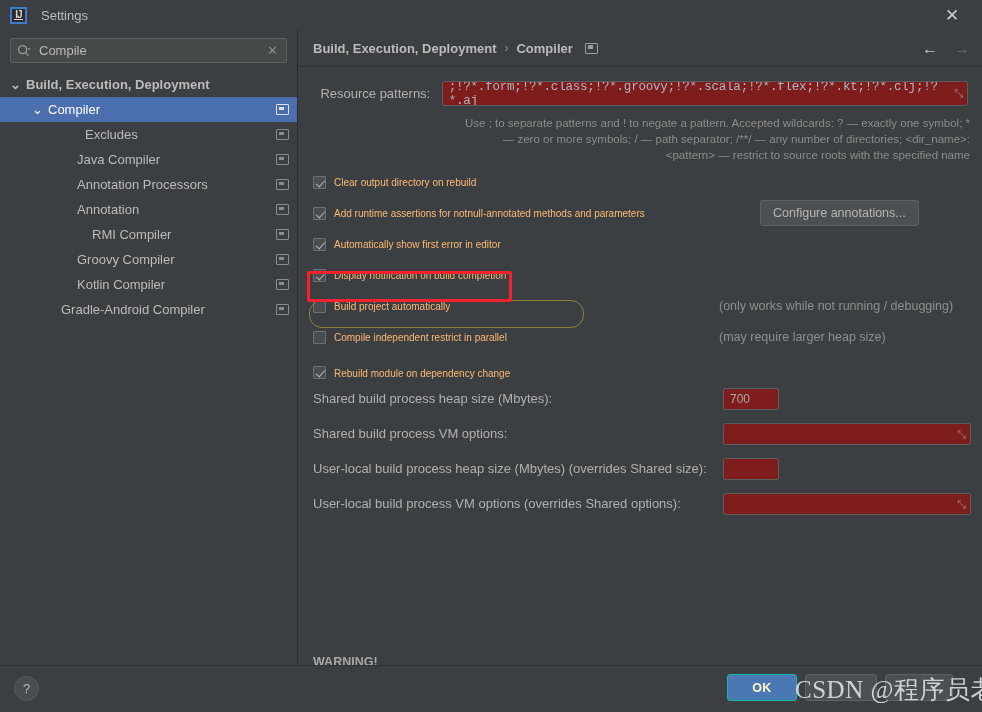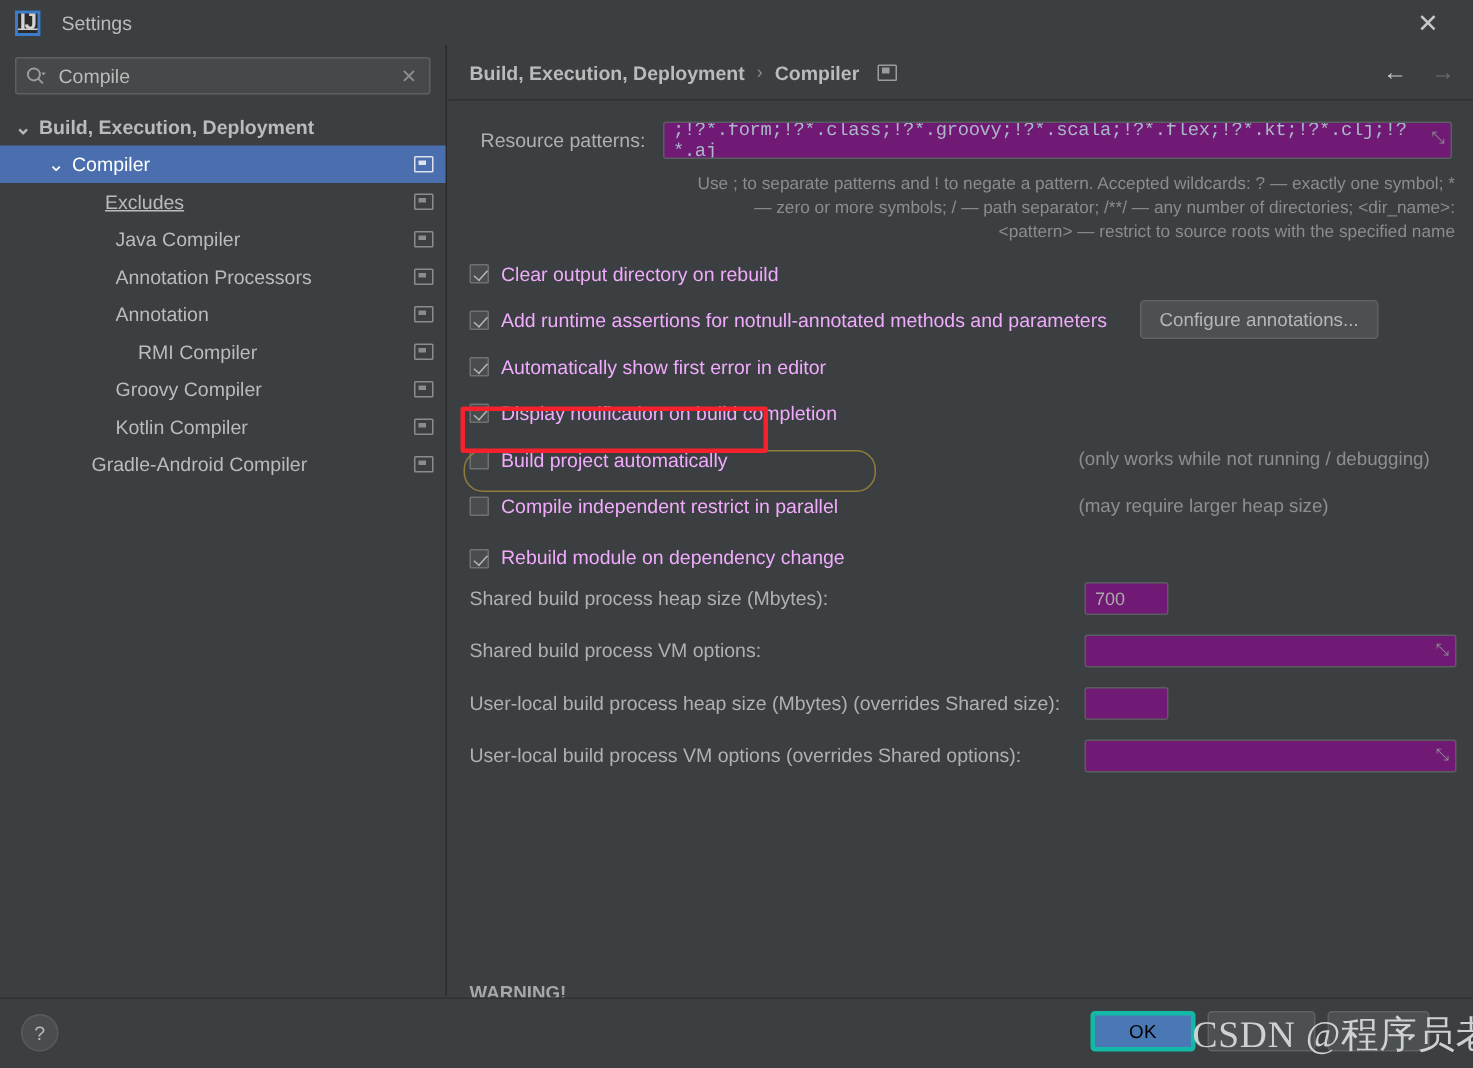--- a/index.html
+++ b/index.html
@@ -30,21 +30,21 @@
     align-items: center;
   }
   .ij-logo {
     width: 17px; height: 17px;
     margin-left: 10px;
     border: 2px solid #3d7cc9;
     background: #2b2b2b;
     display: flex;
     align-items: center;
     justify-content: center;
-    font-size: 15px;
+    font-size: 10px;
     font-weight: bold;
     color: #d4d4d4;
     letter-spacing: -1px;
     font-family: Liberation Sans, sans-serif;
   }
   .ij-logo span { border-bottom: 1.5px solid #d4d4d4; padding: 0 1px; line-height: 9px; }
   .title-text {
     margin-left: 14px;
     font-size: 13px;
     color: #bbbbbb;
@@ -187,21 +187,21 @@
   .nav-arrow { font-size: 16px; color: #c8c8c8; cursor: pointer; line-height: 1; }
   .nav-arrow.dim { color: #6b6e70; }
 
   .panel-body { position: relative; padding: 0 14px; }
 
   
   .field-row { display: flex; align-items: center; }
   .lbl { font-size: 13px; color: #b0b0b0; white-space: nowrap; }
 
   .txtfield {
-    background: #701a75;
+    background: #7f1d1d;
     border: 1px solid #5a5d5e;
     border-radius: 2px;
     color: #a9a9a9;
     font-size: 12px;
     display: flex;
     align-items: center;
     padding: 0 6px;
     position: relative;
     overflow: hidden;
   }
@@ -242,22 +242,22 @@
   .cbox.checked::after {
     content: "";
     position: absolute;
     left: 3.5px; top: 0.5px;
     width: 4px; height: 8px;
     border: solid #b4b6b7;
     border-width: 0 1.6px 1.6px 0;
     transform: rotate(42deg);
   }
   .cb-label {
-    font-size: 13px;
-    color: #f0abfc;
+    font-size: 10px;
+    color: #fdba74;
     margin-left: 8px;
     white-space: nowrap;
     cursor: default;
   }
   .side-note {
     position: absolute;
     left: 406px;
     font-size: 12.5px;
     color: #8c8e8f;
     white-space: nowrap;
@@ -326,23 +326,23 @@
     top: 8px;
     height: 27px;
     border-radius: 3px;
     font-size: 12.5px;
     display: flex; align-items: center; justify-content: center;
     cursor: pointer;
     font-family: "Liberation Sans", sans-serif;
   }
   .dlg-btn.primary {
     background: #4a78b4;
-    border: 3px solid #14b8a6;
-    color: #000000;
-    font-weight: normal;
+    border: 1px solid #14b8a6;
+    color: #fef9c3;
+    font-weight: bold;
     letter-spacing: 0.3px;
   }
   .dlg-btn.normal {
     background: #4c5052;
     border: 1px solid #5e6264;
     color: #b6b6b6;
   }
   .watermark {
     position: absolute;
     left: 795px; top: 673px;
@@ -384,21 +384,21 @@
     <div class="tree" id="tree">
         <div class="tree-row bold" style="padding-left: 10px;">
           <div class="tw">⌄</div>
           <div class="tree-label">Build, Execution, Deployment</div>
         </div>
         <div class="tree-row selected" style="padding-left: 32px;">
           <div class="tw">⌄</div>
           <div class="tree-label">Compiler</div>
           <div class="row-icon"></div>
         </div>
-        <div class="tree-row" style="padding-left: 54px; text-decoration: underline;">
+        <div class="tree-row" style="padding-left: 69px;">
           <div class="tw"></div>
           <div class="tree-label">Excludes</div>
           <div class="row-icon"></div>
         </div>
         <div class="tree-row" style="padding-left: 61px;">
           <div class="tw"></div>
           <div class="tree-label">Java Compiler</div>
           <div class="row-icon"></div>
         </div>
         <div class="tree-row" style="padding-left: 61px;">

